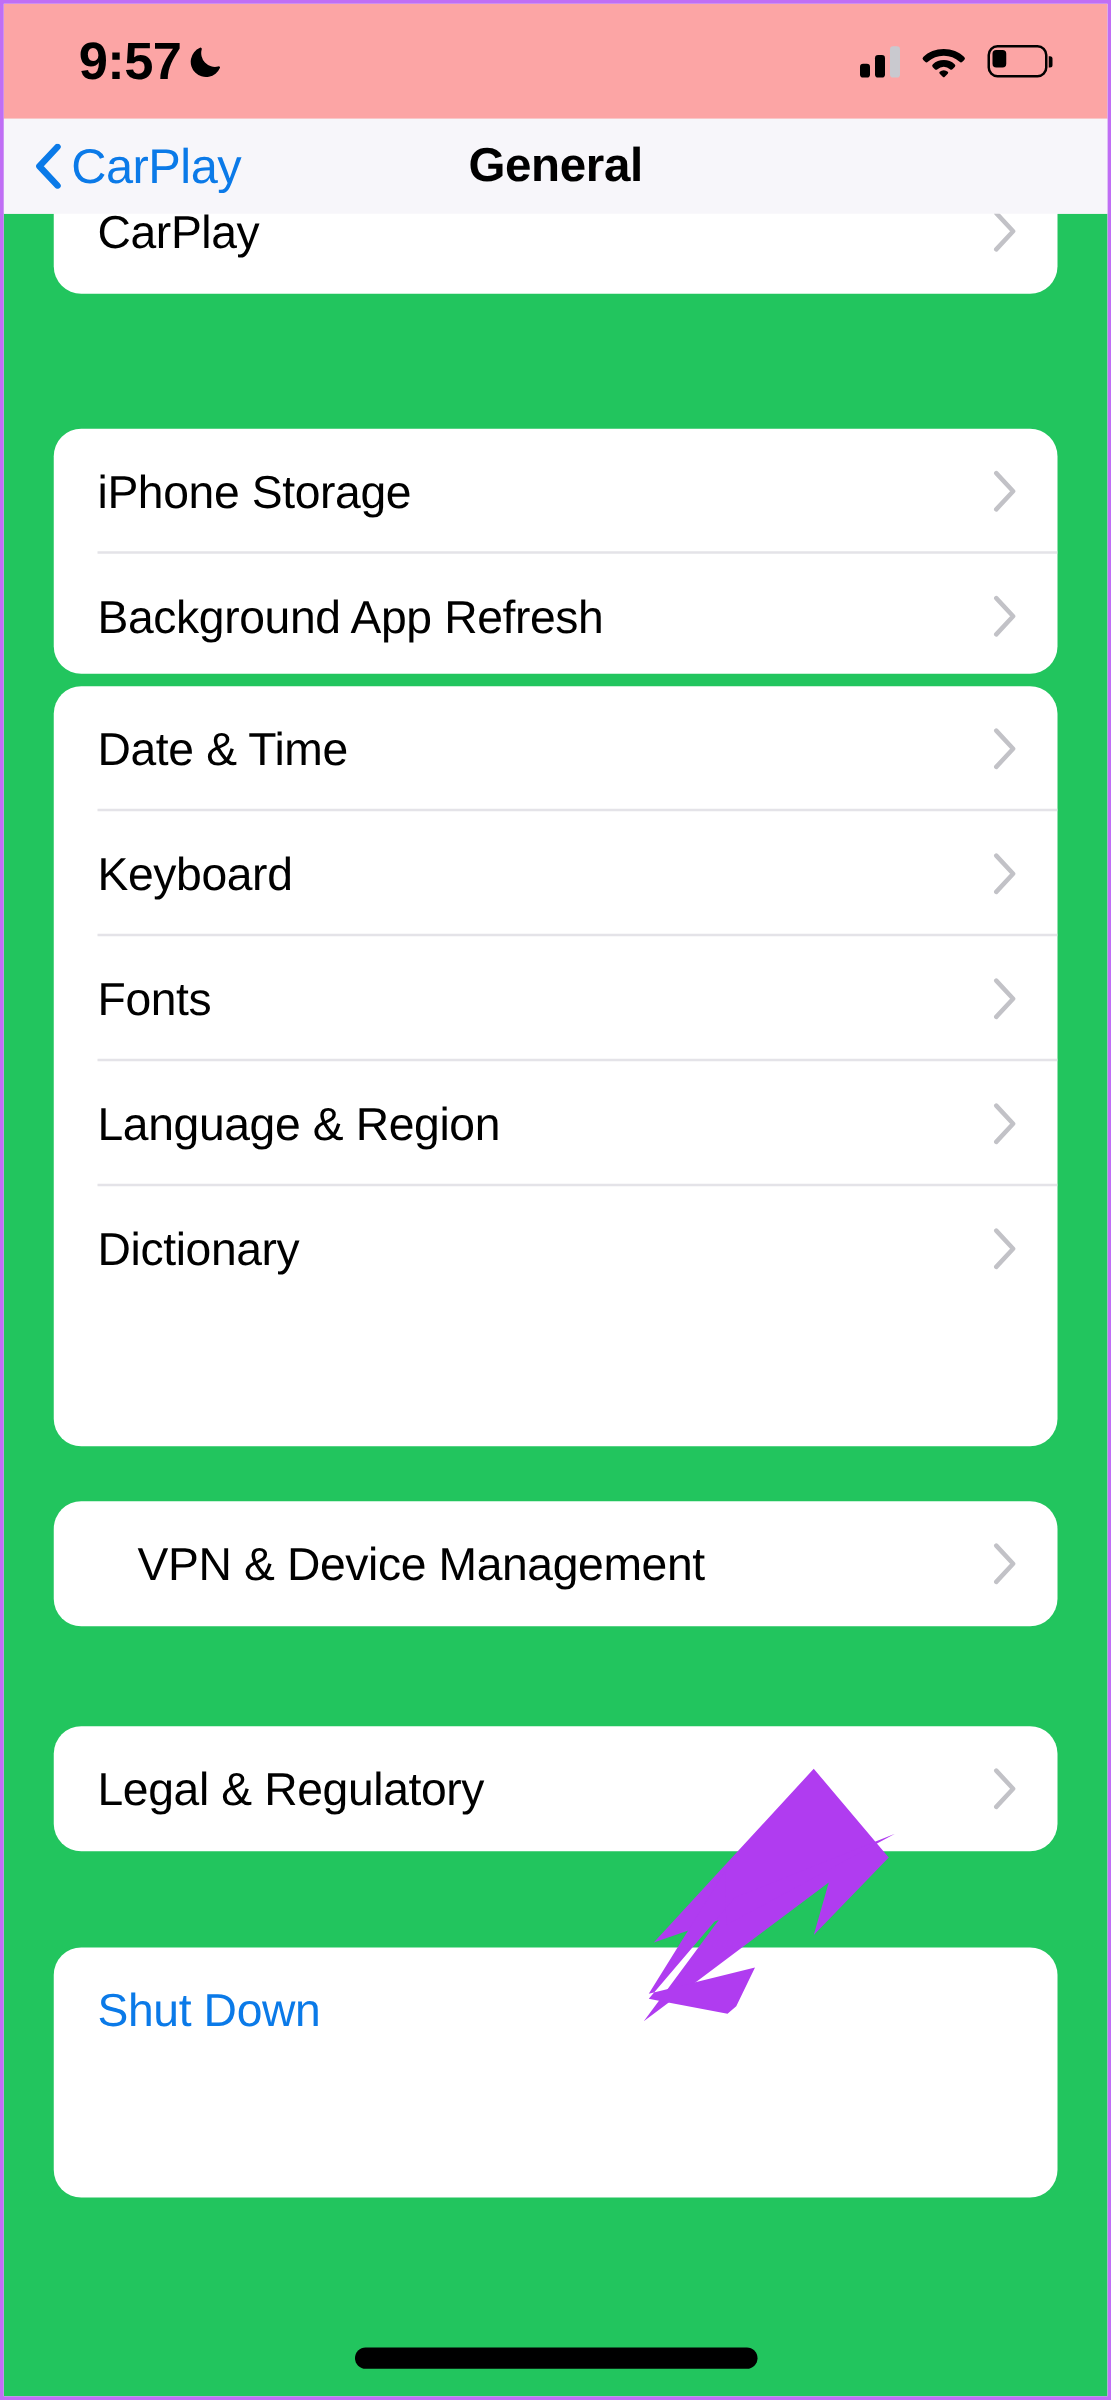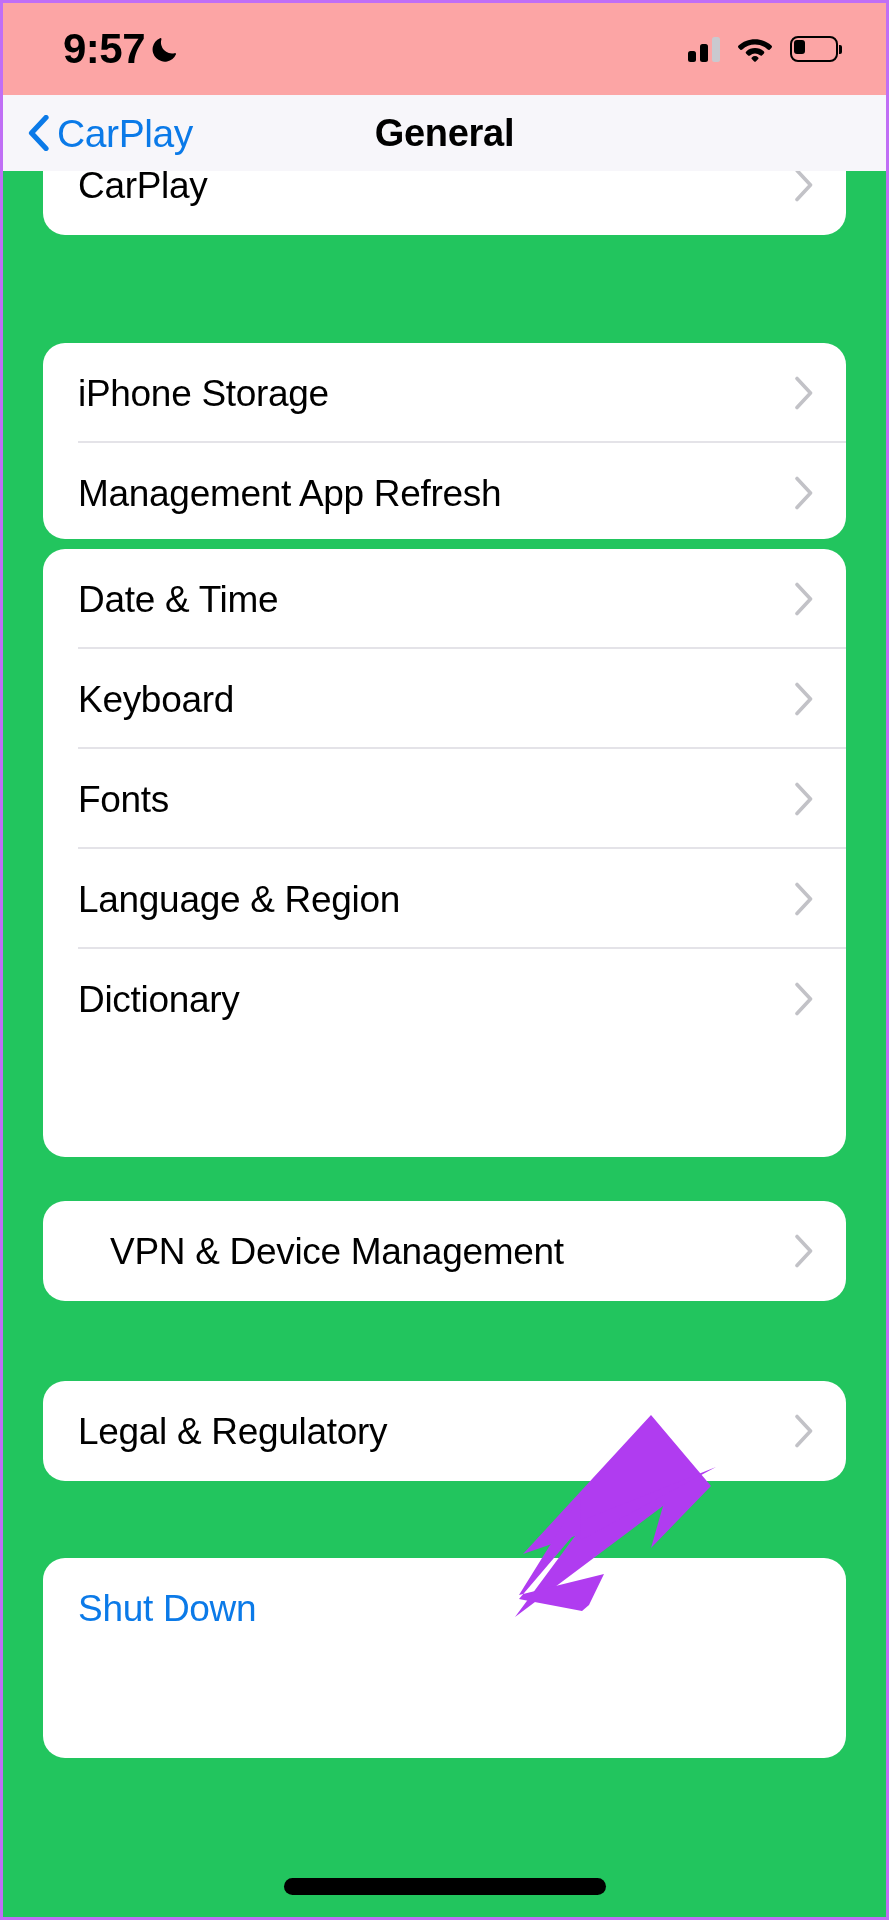--- a/index.html
+++ b/index.html
@@ -174,21 +174,21 @@
         </div>
         <div class="group" style="top: 172px; height: 196px;">
           <div class="row">
             <span class="row-label">iPhone Storage</span>
             <svg viewBox="0 0 20 34" width="20" height="34" class="chev">
               <path d="M3 2.5 16.5 17 3 31.5" fill="none" stroke="#c2c2c7" stroke-width="3.6" stroke-linecap="round" stroke-linejoin="round"></path>
             </svg>
             <span class="sep"></span>
           </div>
           <div class="row">
-            <span class="row-label">Management App Refresh</span>
+            <span class="row-label">Background App Refresh</span>
             <svg viewBox="0 0 20 34" width="20" height="34" class="chev">
               <path d="M3 2.5 16.5 17 3 31.5" fill="none" stroke="#c2c2c7" stroke-width="3.6" stroke-linecap="round" stroke-linejoin="round"></path>
             </svg>
           </div>
         </div>
         <div class="group" style="top: 378px; height: 608px;">
           <div class="row">
             <span class="row-label">Date &amp; Time</span>
             <svg viewBox="0 0 20 34" width="20" height="34" class="chev">
               <path d="M3 2.5 16.5 17 3 31.5" fill="none" stroke="#c2c2c7" stroke-width="3.6" stroke-linecap="round" stroke-linejoin="round"></path>

